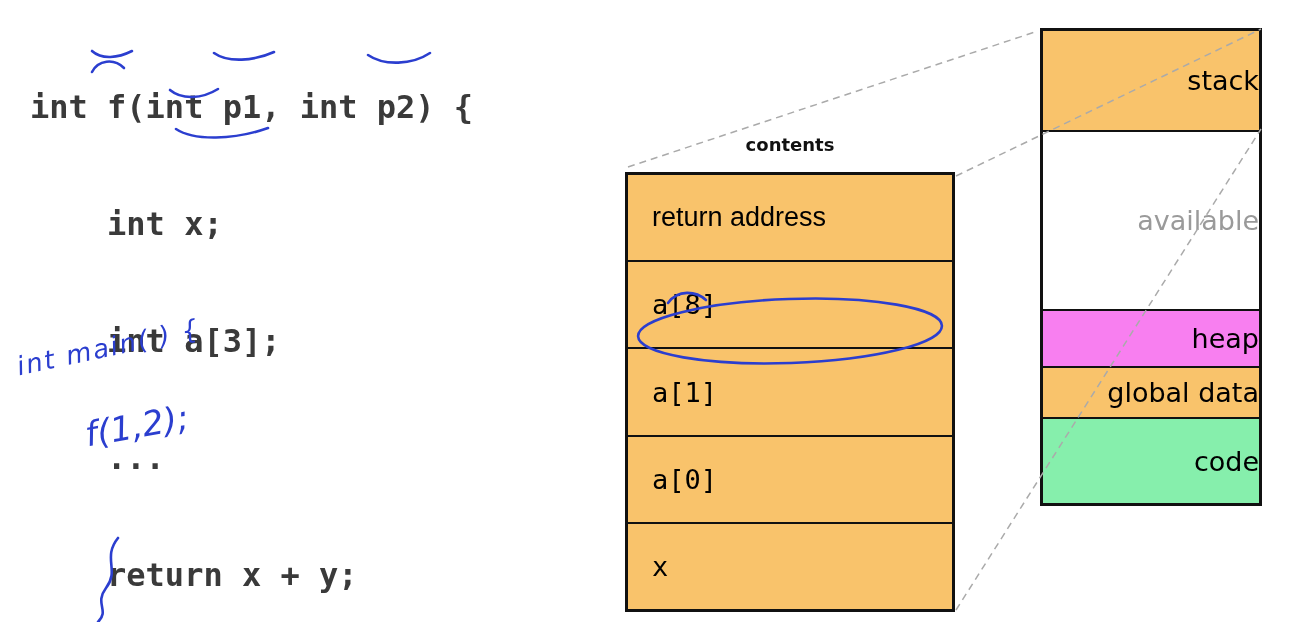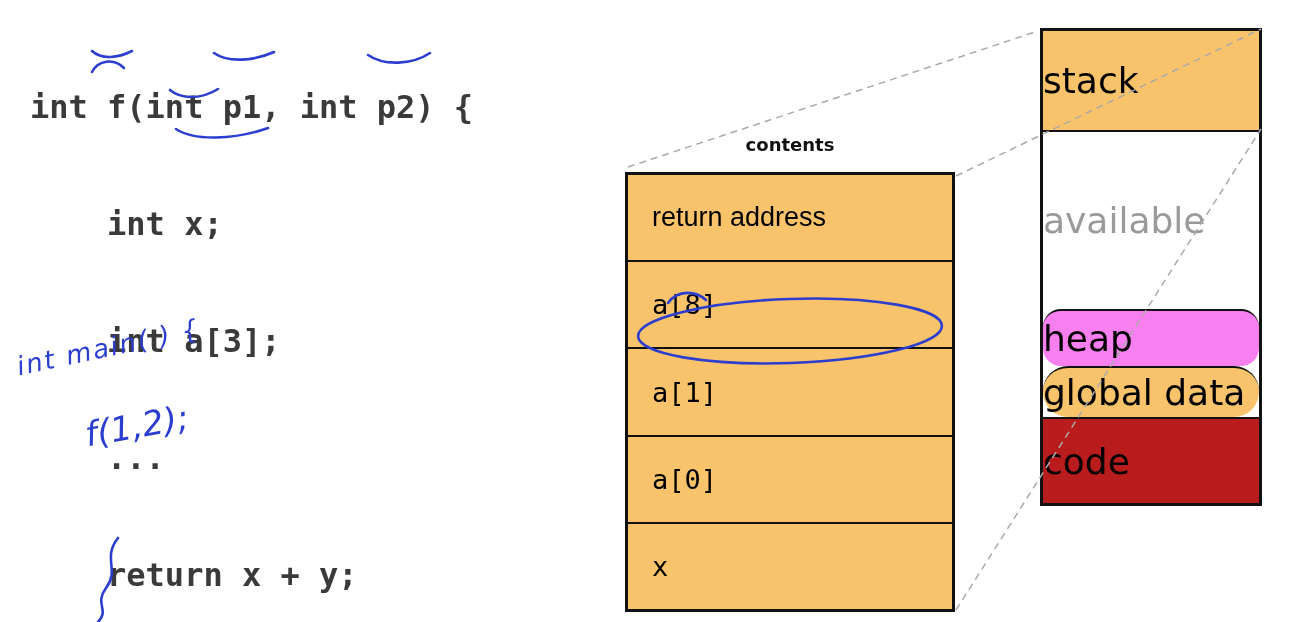--- a/index.html
+++ b/index.html
@@ -35,22 +35,22 @@
   }
   .frame-row:first-child{border-top:none;}
   .frame-row.sans{font-family:Liberation Sans, sans-serif;}
   
   .memory-map{
     position:absolute;left:1040px;top:28px;width:222px;height:478px;
     border:3px solid #111;box-sizing:border-box;
     display:flex;flex-direction:column;
   }
   .mem-section{
-    display:flex;align-items:center;justify-content:flex-start;
-    font-size:36px;border-top:2px solid #111;box-sizing:border-box;
+    display:flex;align-items:center;justify-content:flex-end;
+    font-size:27px;border-top:2px solid #111;box-sizing:border-box;
   }
   .mem-section:first-child{border-top:none;}
   .mem-stack{height:100px;}
   .mem-available{height:182px;}
   .mem-heap{height:57px;}
   .mem-global{height:52px;}
   .mem-code{height:87px;}
   
   .overlay{position:absolute;left:0;top:0;width:1300px;height:622px;pointer-events:none;z-index:5;}
 </style>
@@ -88,27 +88,27 @@
   </div>
 </div>
 
 <div class="memory-map">
   <div class="mem-section mem-stack" style="background-color: rgb(249, 195, 107);">
     <span style="color: rgb(0, 0, 0);">stack</span>
   </div>
   <div class="mem-section mem-available" style="background-color: rgb(255, 255, 255);">
     <span style="color: rgb(154, 154, 154);">available</span>
   </div>
-  <div class="mem-section mem-heap" style="background-color: rgb(248, 127, 240); border-radius: 18px;">
+  <div class="mem-section mem-heap" style="background-color: rgb(248, 127, 240);">
     <span style="color: rgb(0, 0, 0);">heap</span>
   </div>
-  <div class="mem-section mem-global" style="background-color: rgb(249, 195, 107); border-radius: 25px;">
+  <div class="mem-section mem-global" style="background-color: rgb(249, 195, 107);">
     <span style="color: rgb(0, 0, 0);">global data</span>
   </div>
-  <div class="mem-section mem-code" style="background-color: #b91c1c;">
+  <div class="mem-section mem-code" style="background-color: #86efac;">
     <span style="color: rgb(0, 0, 0);">code</span>
   </div>
 </div>
 
 <svg class="overlay" viewBox="0 0 1300 622" xmlns="http://www.w3.org/2000/svg">
 
   <g fill="none" stroke-width="1.5" stroke-dasharray="7 5">
     <line x1="628" y1="167" x2="1038" y2="31" stroke="#aaaaaa"></line>
     <line x1="956" y1="176" x2="1261" y2="29" stroke="#aaaaaa"></line>
     <line x1="956" y1="610" x2="1261" y2="129" stroke="#aaaaaa"></line>

